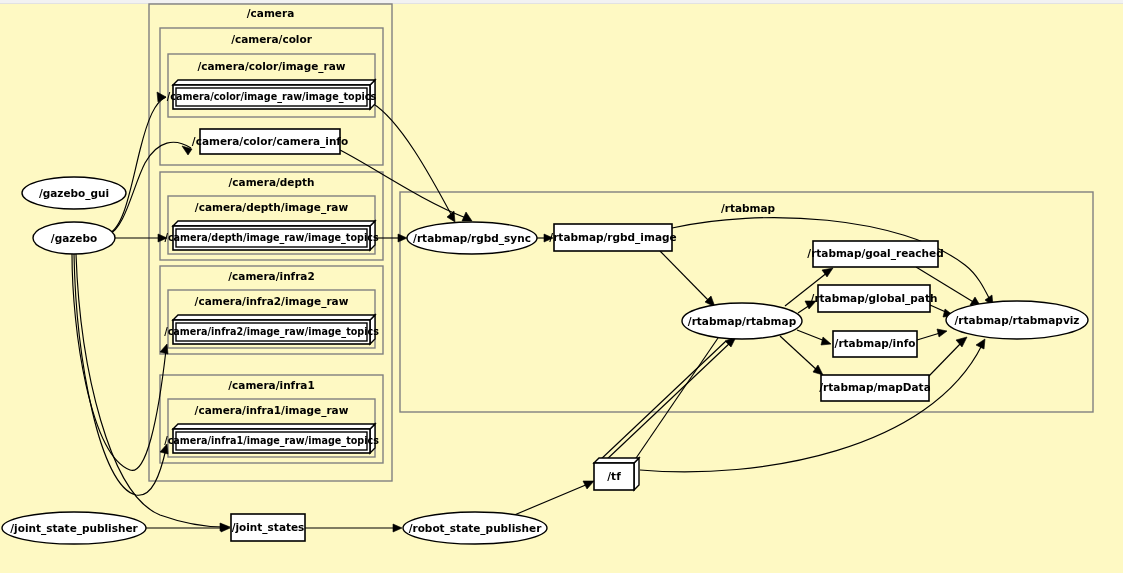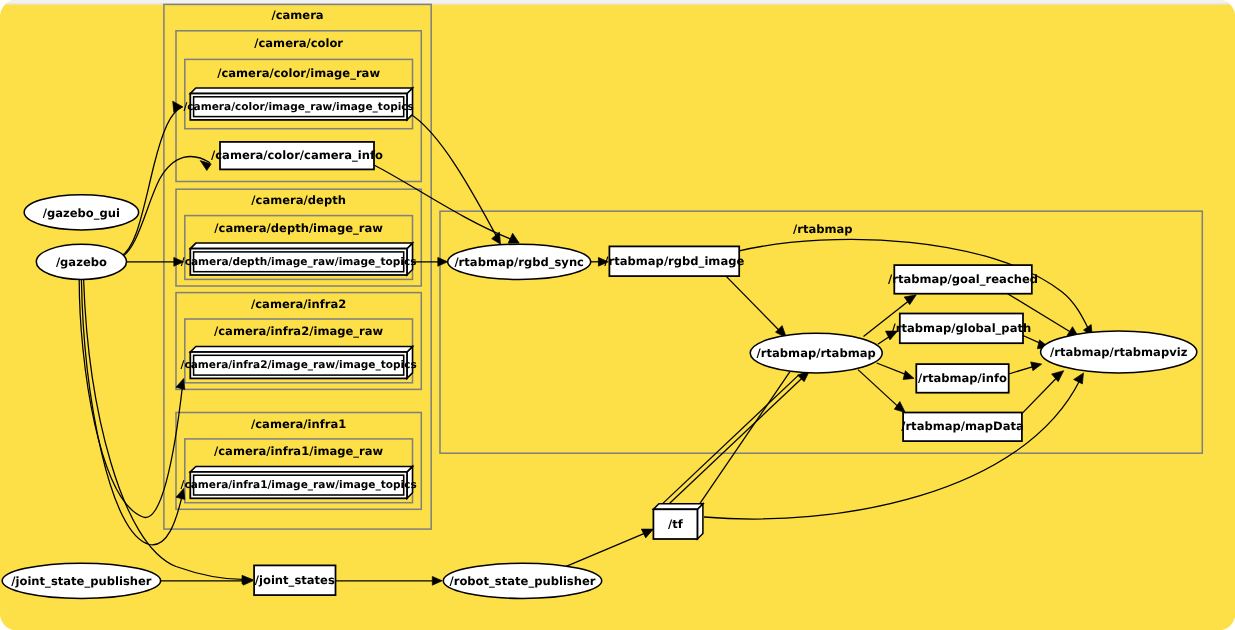--- a/index.html
+++ b/index.html
@@ -4,24 +4,23 @@
 <style>
   html, body {
     margin: 0;
     padding: 0;
     background: #ffffff;
   }
   #canvas-root {
     position: relative;
     width: 1123px;
     height: 573px;
-    background: #fde047;
+    background: #fef9c3;
     font-family: "DejaVu Sans", sans-serif;
     overflow: hidden;
-    border-radius: 15px;
   }
   svg#graph {
     position: absolute;
     top: 0;
     left: 0;
     width: 1123px;
     height: 573px;
   }
   .cluster-rect {
     fill: none;

